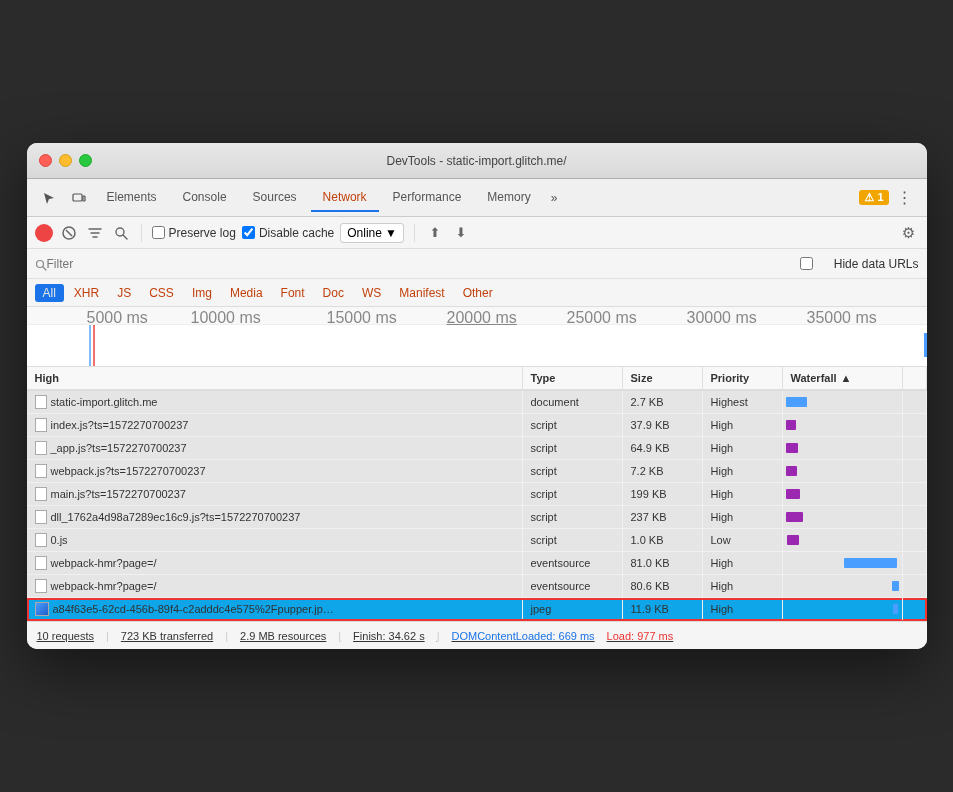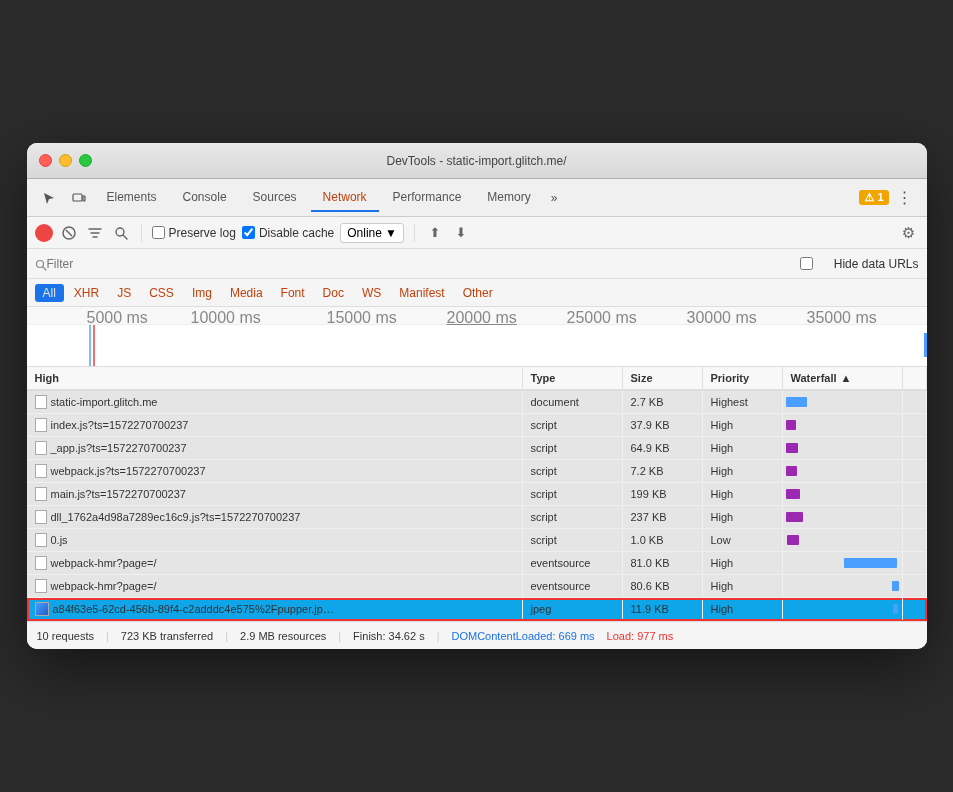--- a/index.html
+++ b/index.html
@@ -317,20 +317,21 @@
     .status-bar {
       background: #f5f5f5;
       border-top: 1px solid #ddd;
       padding: 4px 10px;
       display: flex;
       align-items: center;
       gap: 12px;
       font-size: 11px;
       color: #333;
       height: 28px;
+      text-decoration: underline;
     }
     .status-separator {
       color: #ccc;
     }
     .status-blue { color: #1a73e8; }
     .status-red { color: #e33; text-align: center; }
   </style>
 </head>
 <body>
 

